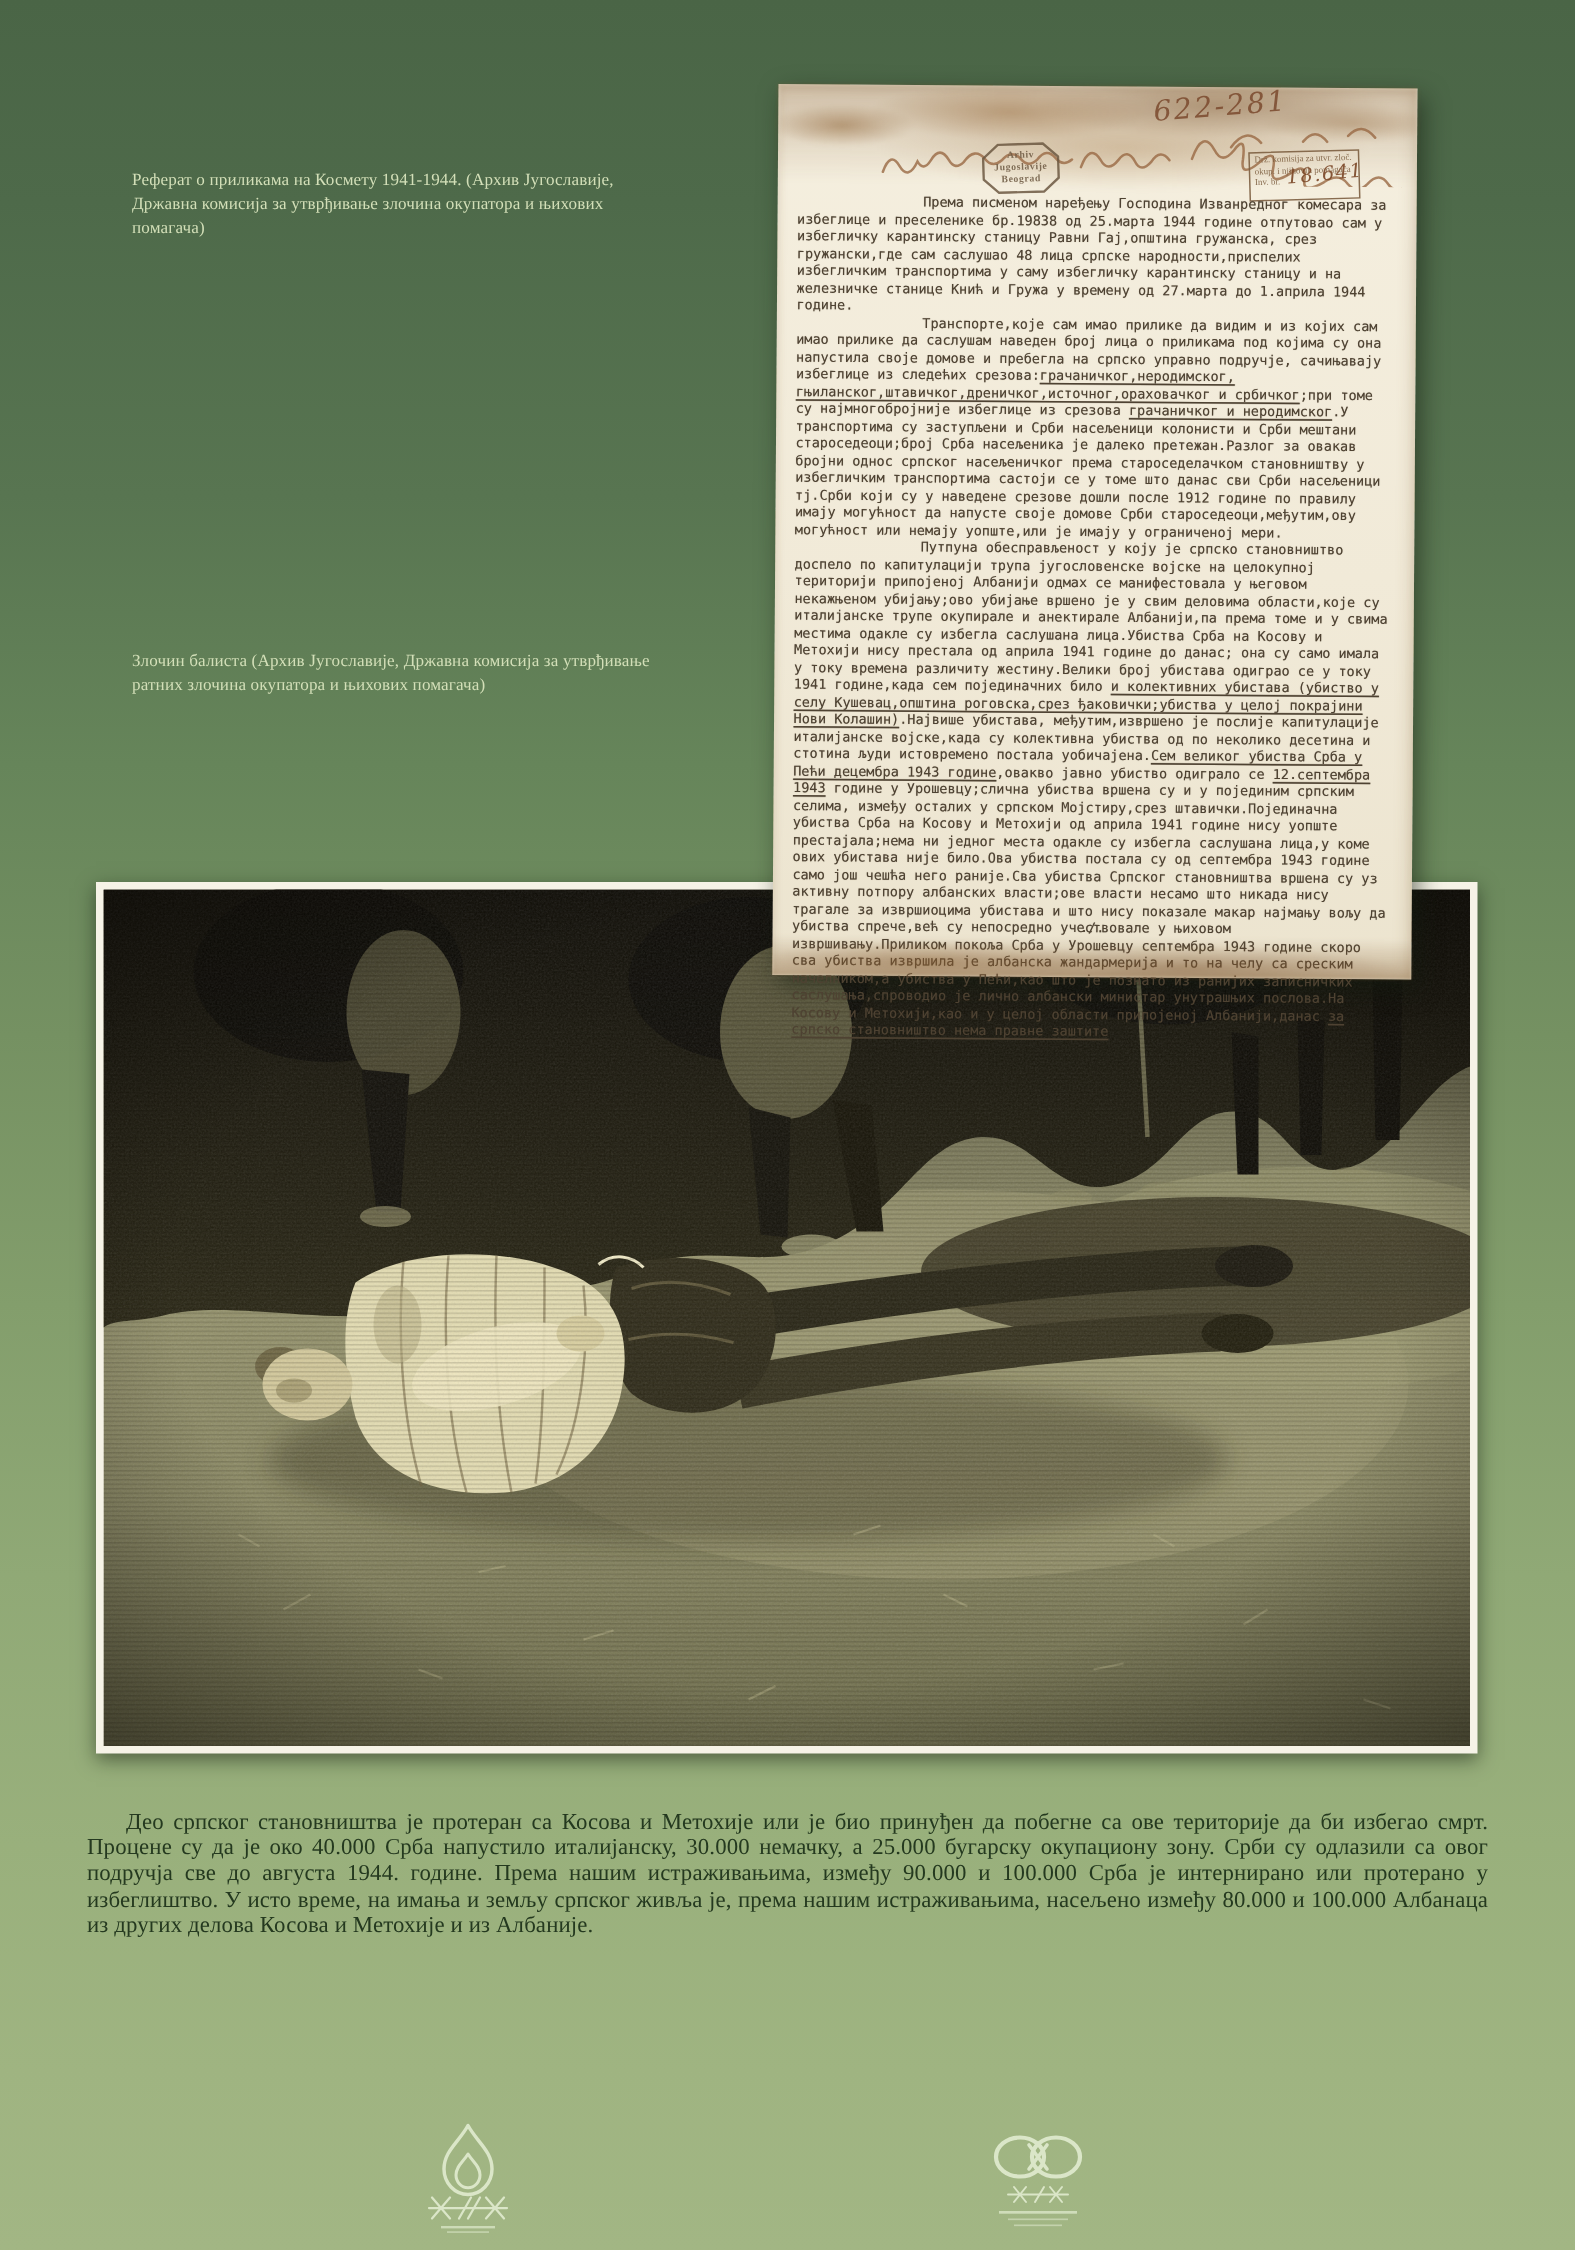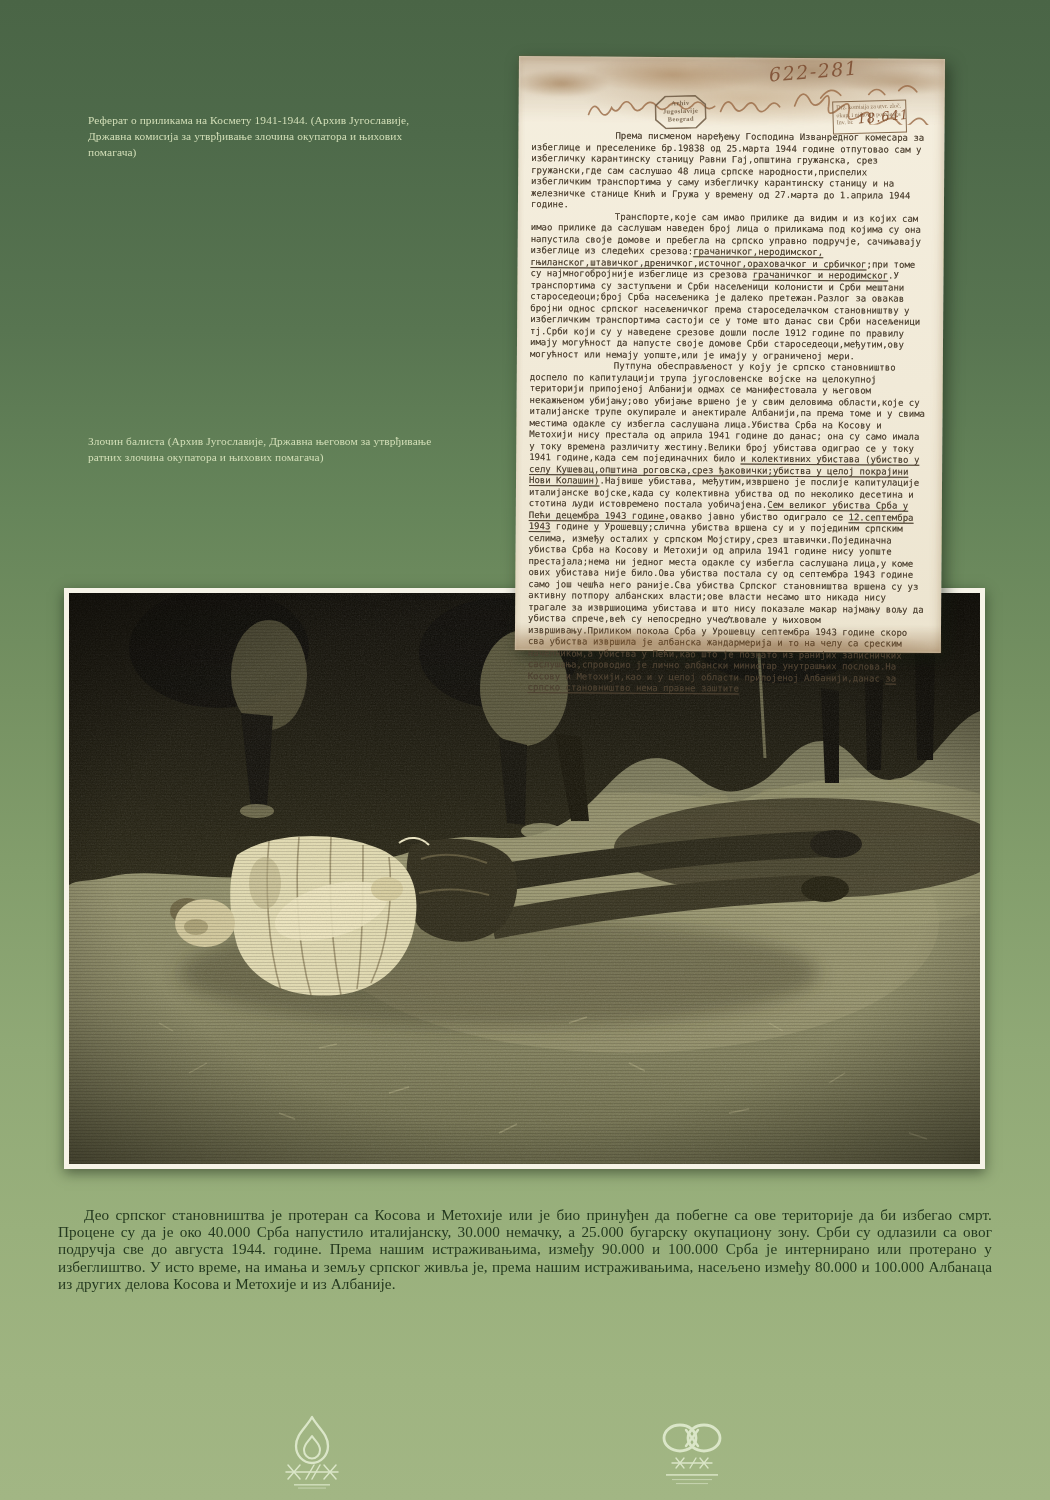--- a/index.html
+++ b/index.html
@@ -103,21 +103,21 @@
   .logo svg path, .logo svg ellipse, .logo svg line { stroke:#e3edd2; fill:none; stroke-linecap:round; stroke-linejoin:round; }
   .logo svg rect { fill:#e3edd2; }
 </style>
 </head>
 <body>
 
 <div class="page">
 
   <div class="caption caption1">Реферат о приликама на Космету 1941-1944. (Архив Југославије, Државна комисија за утврђивање злочина окупатора и њихових помагача)</div>
 
-  <div class="caption caption2">Злочин балиста (Архив Југославије, Државна његовом за утврђивање ратних злочина окупатора и њихових помагача)</div>
+  <div class="caption caption2">Злочин балиста (Архив Југославије, Државна комисија за утврђивање ратних злочина окупатора и њихових помагача)</div>
 
   <div class="doc">
     <div class="stain-top"></div>
 
     <div class="archive-no">622-281</div>
 
     <svg class="scribble" width="352" height="46" viewBox="0 0 352 46">
       <g stroke="#9a6a45" stroke-width="1.7" fill="none" stroke-linecap="round">
         <path d="M6,38 q5,-14 11,-4 t12,-3 q4,7 9,-1 q6,-10 12,0 q4,7 10,1 q7,-10 14,-2 q5,6 11,1 q7,-8 13,-1 q5,6 11,0 q6,-8 12,-1 q5,6 11,1"></path>
         <path d="M138,34 q6,-16 13,-5 q5,9 12,0 q6,-8 11,1 q4,8 11,0 q6,-9 12,-1"></path>

